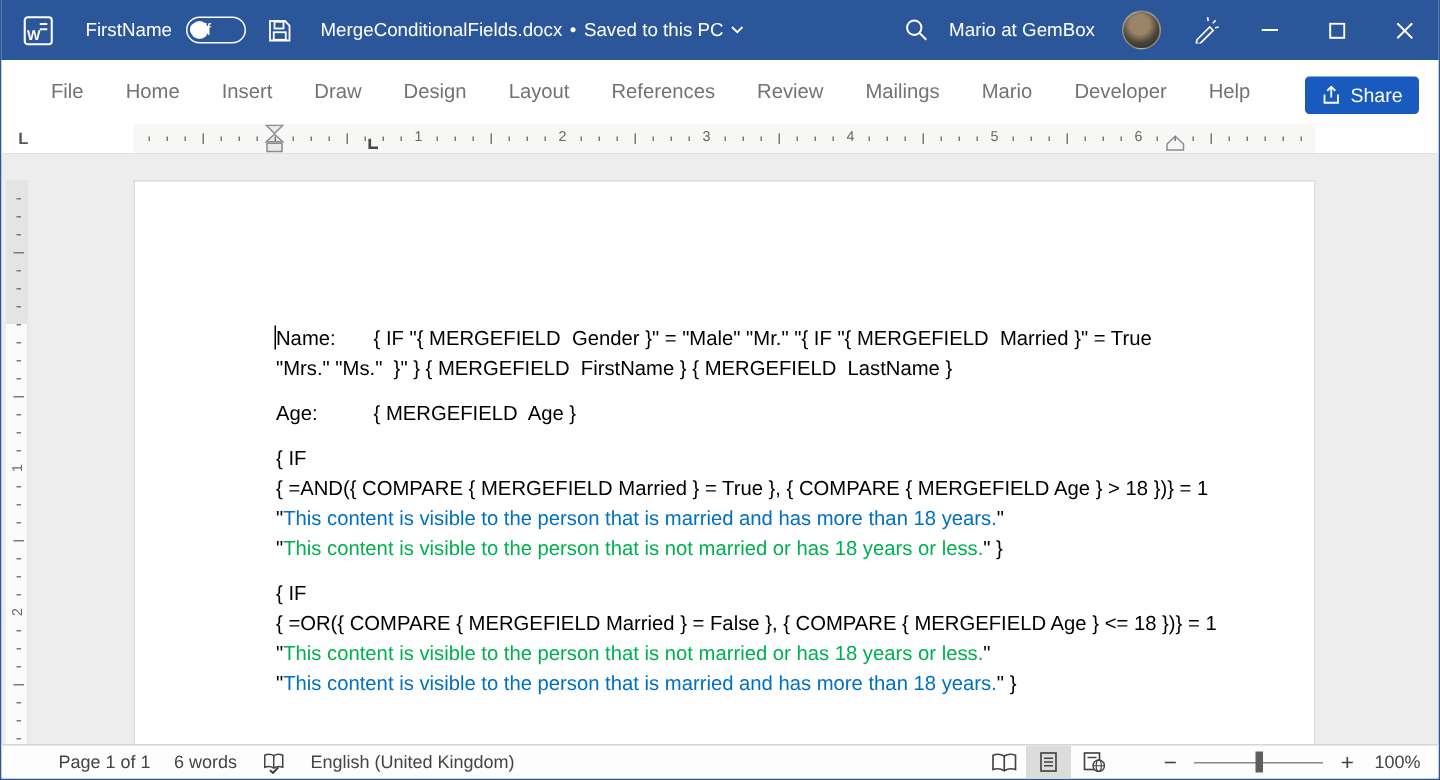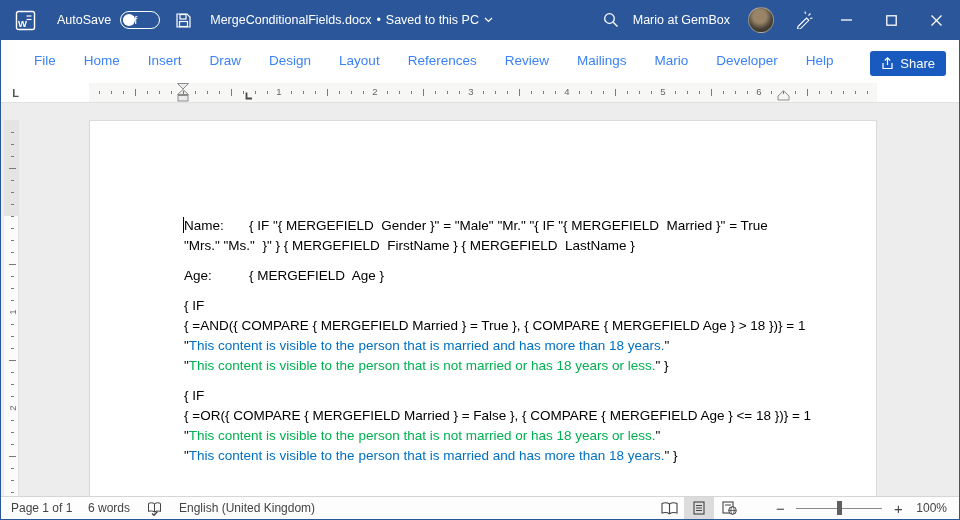--- a/index.html
+++ b/index.html
@@ -21,21 +21,21 @@
   .tb-right { position:absolute; right:0; top:0; height:40px; display:flex; align-items:center; }
   .tb-icon-btn { width:40px; height:40px; display:flex; align-items:center; justify-content:center; cursor:pointer; }
   .account { font-size:12.5px; margin:0 8px 0 2px; white-space:nowrap; cursor:pointer; }
   .avatar { width:26px; height:26px; border-radius:50%; margin:0 10px; cursor:pointer; overflow:hidden;
     background:radial-gradient(circle at 45% 35%, #9a8468 0 32%, #4a4438 60%, #23211e 100%); border:1px solid rgba(255,255,255,.4); }
   .winbtn { width:45px; height:40px; display:flex; align-items:center; justify-content:center; cursor:pointer; }
 
   
   .ribbon { position:absolute; left:0; top:40px; width:100%; height:42px; background:#ffffff; }
   .tabs { display:flex; align-items:center; height:42px; margin-left:19px; }
-  .tab { padding:0 14px; font-size:13.5px; color:#3b82f6; line-height:42px; cursor:pointer; white-space:nowrap; }
+  .tab { padding:0 14px; font-size:13.5px; color:#737373; line-height:42px; cursor:pointer; white-space:nowrap; }
   .share-button { position:absolute; right:13px; top:11px; height:25px; background:#185abd; color:#fff;
     font-size:13px; border:none; border-radius:3px; padding:0 11px; display:flex; align-items:center; gap:6px; cursor:pointer; }
 
   
   .ruler-band { position:absolute; left:0; top:82px; width:100%; height:21px; background:#ffffff; border-bottom:1px solid #e1e1e1; }
   .tab-selector { position:absolute; left:7px; top:3px; width:15px; height:15px; display:flex; align-items:center; justify-content:center;
     color:#555; font-size:11px; font-weight:bold; cursor:pointer; }
   .h-ruler { position:absolute; left:88px; top:1px; width:788px; height:19px; background:#f7f7f6; }
   .rtick { position:absolute; top:8px; width:1px; height:3px; background:#7a7a7a; }
   .rtick.tall { top:6px; height:7px; }
@@ -53,21 +53,21 @@
   .para { margin-bottom:10px; }
   .line { line-height:20px; white-space:pre; }
   .caret { position:absolute; left:93px; top:96px; width:1px; height:16px; background:#000; }
 
   
   .marker { position:absolute; }
 
   
   .statusbar { position:absolute; left:0; bottom:0; width:100%; height:23px; background:#fdfdfd; border-top:1px solid #d6d6d6;
     font-size:12px; color:#444; }
-  .sb-item { position:absolute; top:0; height:22px; display:flex; align-items:center; cursor:pointer; white-space:nowrap; }
+  .sb-item { position:absolute; top:0; height:22px; display:flex; align-items:center; cursor:pointer; white-space:nowrap;margin-left:28px; }
   .sb-right { position:absolute; right:0; top:0; height:22px; display:flex; align-items:center; }
   .viewbtn { width:30px; height:22px; display:flex; align-items:center; justify-content:center; cursor:pointer; }
   .viewbtn.selected { background:#dcdcdc; }
   .zoom-out,.zoom-in { width:20px; text-align:center; font-size:15px; color:#444; cursor:pointer; }
   .zoom-slider { position:relative; width:86px; height:22px; margin:0 6px; cursor:pointer; }
   .zoom-slider .track { position:absolute; left:0; right:0; top:10.5px; height:1px; background:#8a8a8a; }
   .zoom-slider .thumb { position:absolute; left:41px; top:4px; width:5px; height:14px; background:#5f5f5f; }
   .zoom-pct { margin:0 12px 0 8px; font-size:12px; color:#444; cursor:pointer; }
 </style>
 </head>
@@ -76,21 +76,21 @@
 <div class="window">
 
   <div class="titlebar">
     <div class="tb-left">
       <svg class="word-logo" viewBox="0 0 21 21">
         <rect x="1.5" y="1.5" width="18" height="18" rx="2" fill="none" stroke="#fff" stroke-width="1.4"></rect>
         <line x1="11.5" y1="6" x2="16.5" y2="6" stroke="#fff" stroke-width="1.2"></line>
         <line x1="11.5" y1="9.5" x2="16.5" y2="9.5" stroke="#fff" stroke-width="1.2"></line>
         <text x="3" y="16.5" font-size="9.5" font-weight="bold" fill="#fff" font-family="Liberation Sans, sans-serif">W</text>
       </svg>
-      <span class="autosave">AutoSave</span>
+      <span class="autosave">FirstName</span>
       <div class="toggle">
         <div class="knob"></div>
         <div class="state">Off</div>
       </div>
       <div class="save-btn">
         <svg width="17" height="17" viewBox="0 0 17 17">
           <path d="M2 2 h10 l3 3 v10 h-13 z" fill="none" stroke="#fff" stroke-width="1.2"></path>
           <rect x="5" y="2.5" width="6" height="4.5" fill="none" stroke="#fff" stroke-width="1.2"></rect>
           <rect x="4.5" y="9.5" width="8" height="5" fill="none" stroke="#fff" stroke-width="1.2"></rect>
         </svg>

